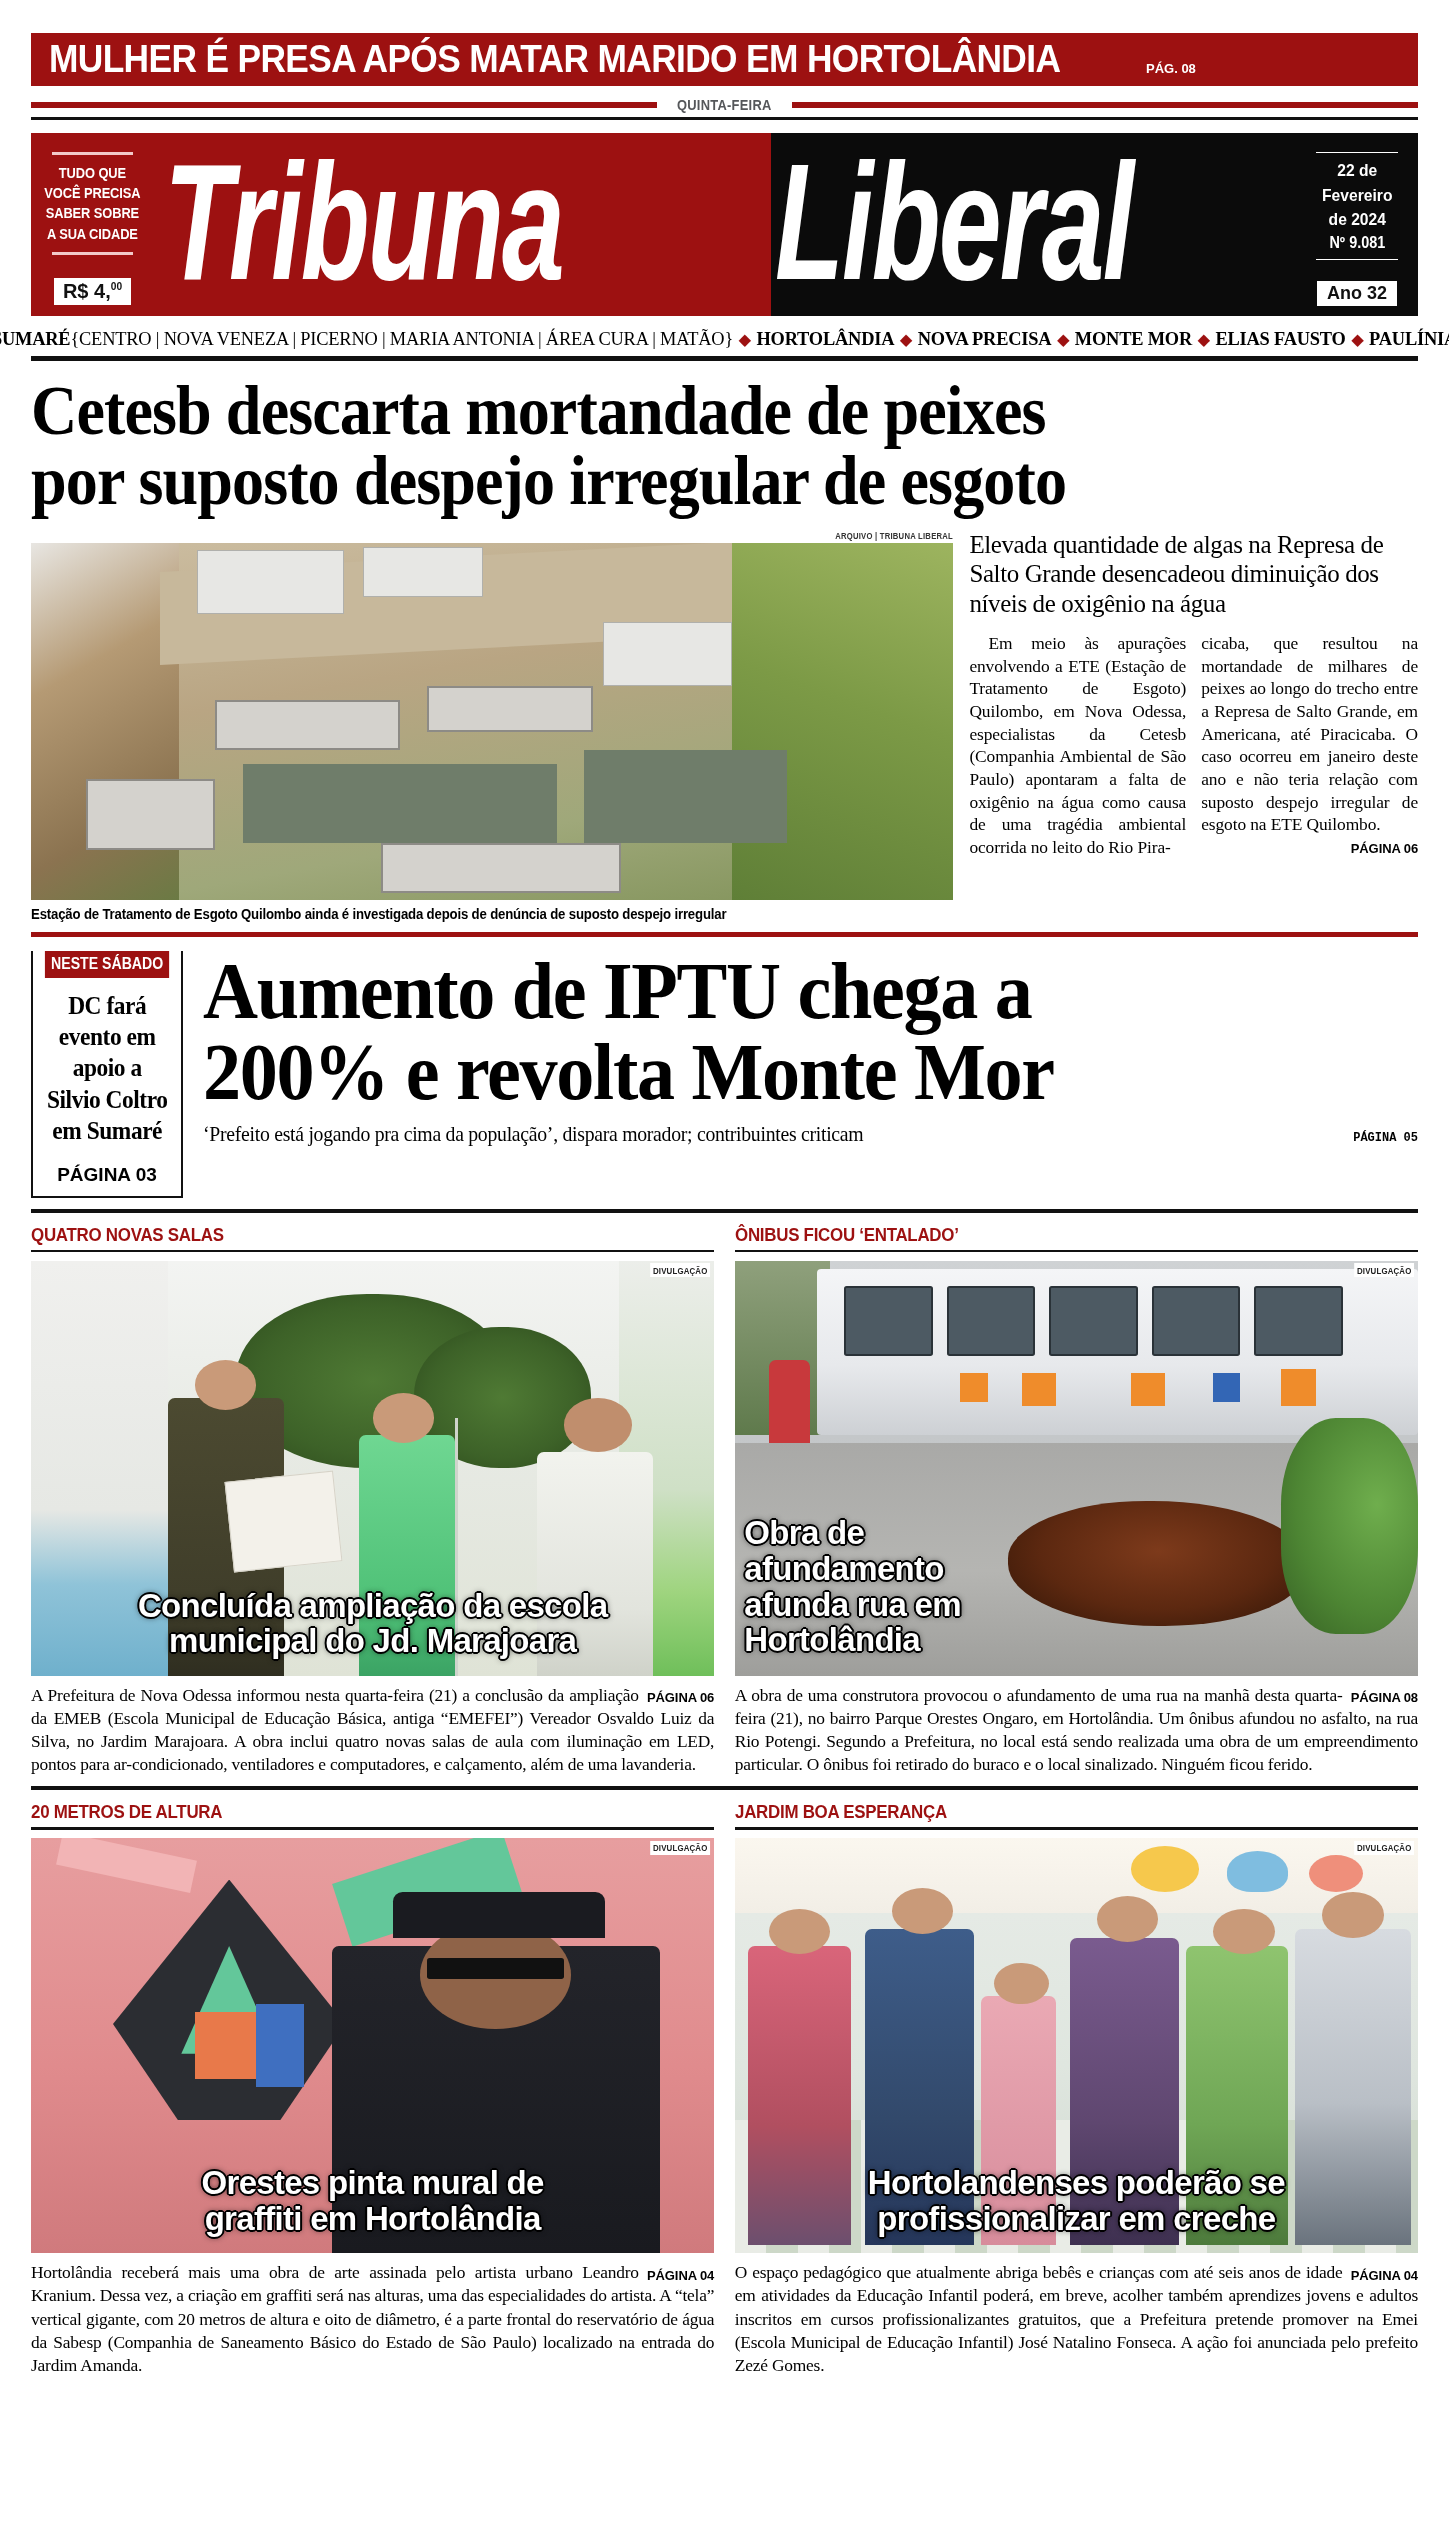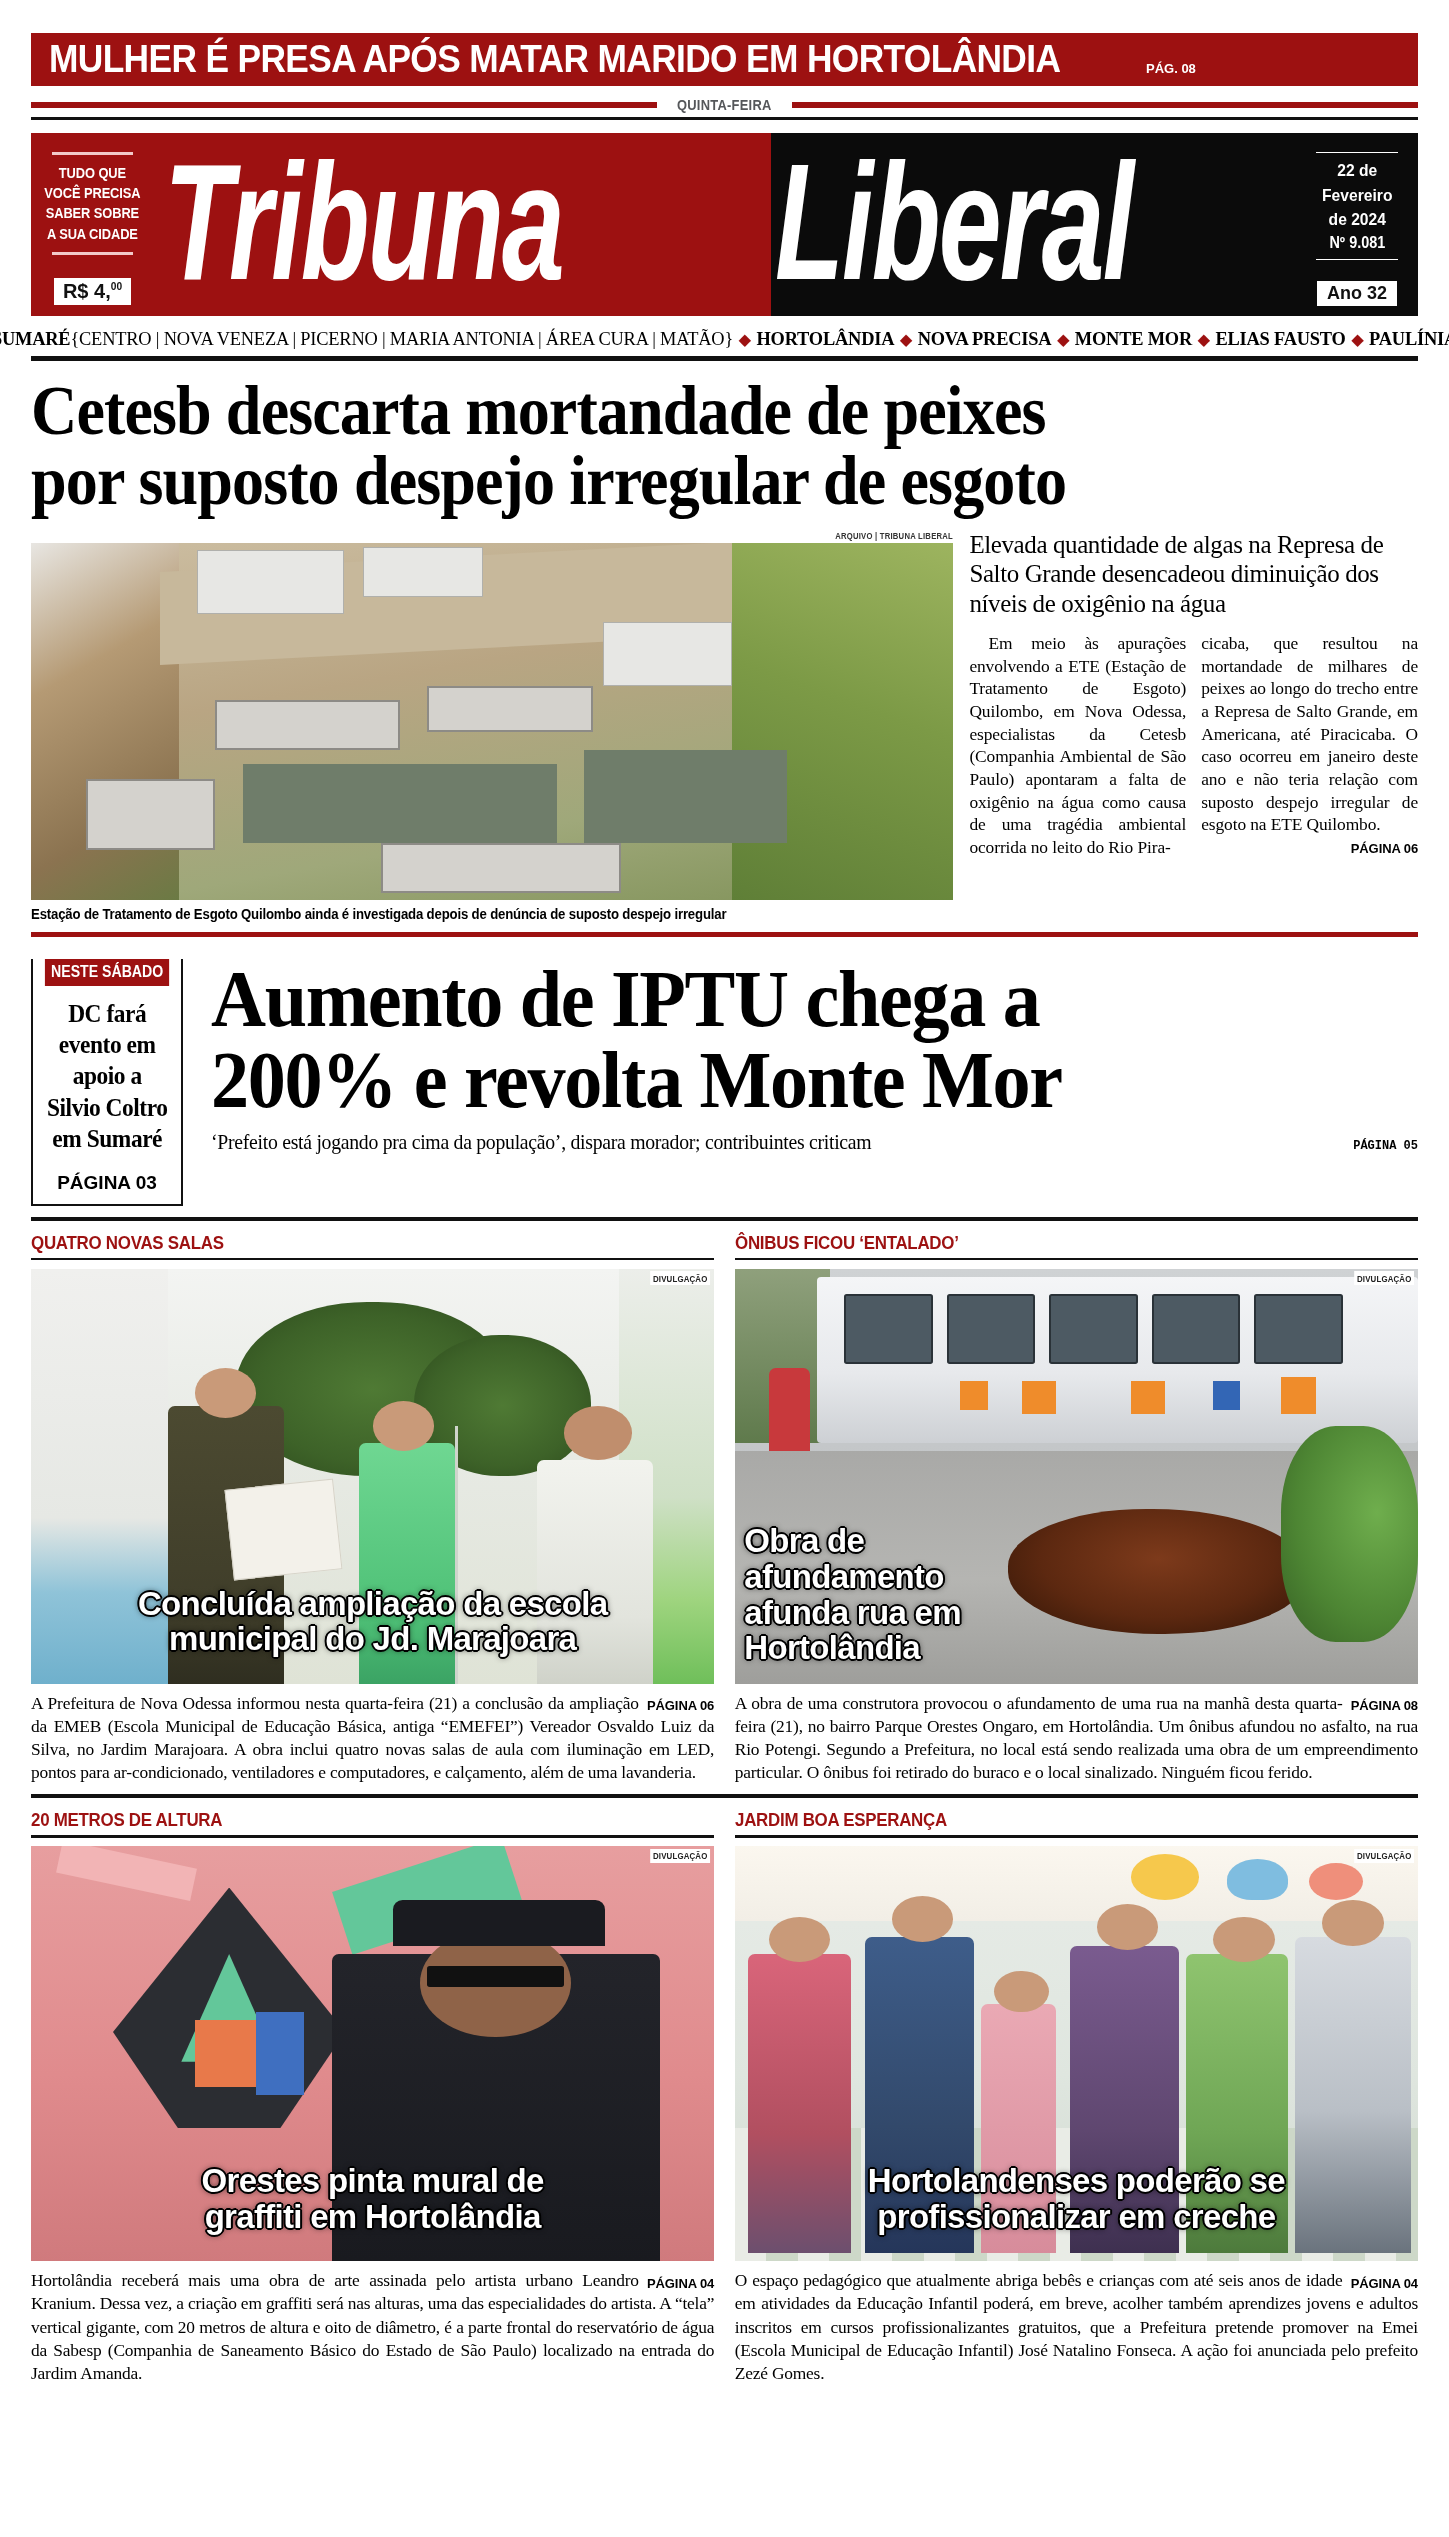--- a/index.html
+++ b/index.html
@@ -278,21 +278,21 @@
     letter-spacing: -0.1px;
     text-align: right;
     display: block;
     margin-top: 5.5px;
   }
 
   .sep-red { height: 4.8px; background: #9d1111; margin-top: 9.6px; }
   .sep-black { height: 4.1px; background: #111; }
 
   
-  .iptu-block { margin-top: 22px; display: flex; gap: 28px; align-items: stretch; }
+  .iptu-block { margin-top: 14px; display: flex; gap: 20px; align-items: stretch; }
   .sabado-col {
     width: 152px; flex: 0 0 152px;
     border-left: 2px solid #111;
     border-right: 2px solid #111;
     border-bottom: 2px solid #111;
     padding: 0 6.8px 9.6px 6.8px;
     display: flex; flex-direction: column; align-items: center;
   }
   .sabado-tag {
     background: #9d1111; color: #fff;
@@ -378,21 +378,21 @@
     font-family: "Liberation Sans", sans-serif;
     font-weight: bold;
     font-size: 33px;
     line-height: 1.08;
     letter-spacing: -0.7px;
     text-shadow:
       2px 0 0 #000, -2px 0 0 #000, 0 2px 0 #000, 0 -2px 0 #000,
       1.4px 1.4px 0 #000, -1.4px 1.4px 0 #000, 1.4px -1.4px 0 #000, -1.4px -1.4px 0 #000,
       0 0 6.1px rgba(0,0,0,0.85);
   }
-  .overlay-center { bottom: 20px; text-align: center; }
+  .overlay-center { bottom: 10px; text-align: center; }
   .overlay-left { bottom: 11px; text-align: left; }
   .cell-body {
     margin-top: 8.2px;
     font-family: "Liberation Serif", serif;
     font-size: 17.4px;
     line-height: 1.33;
     text-align: justify;
     letter-spacing: -0.2px;
   }
   .cell-body .pagina { display: inline; float: right; margin-left: 8.2px; }

